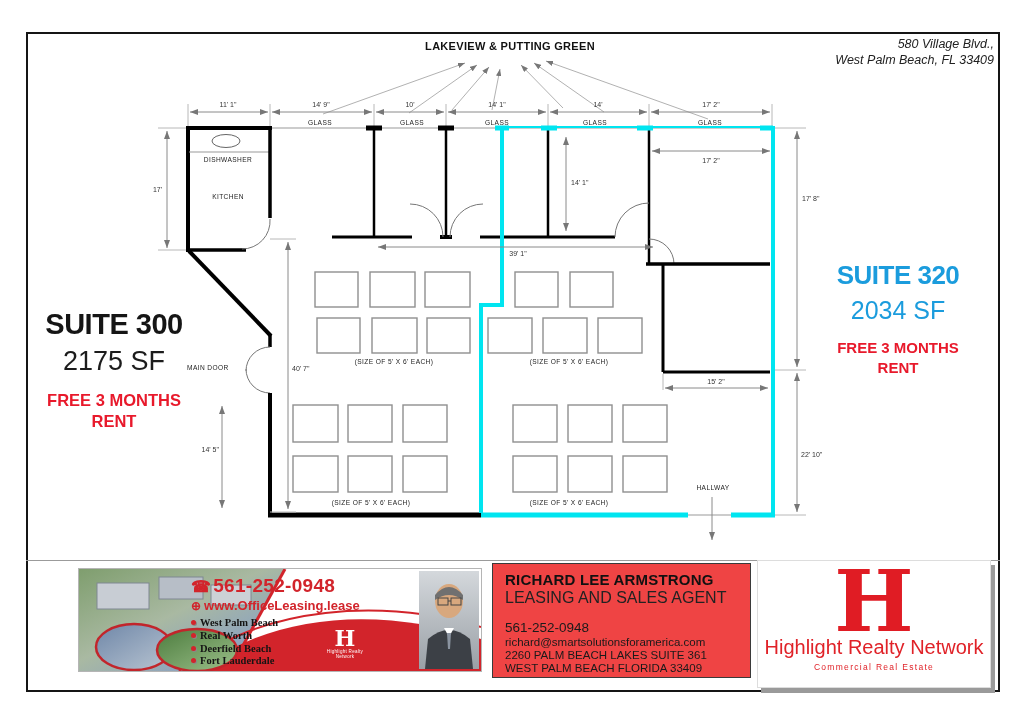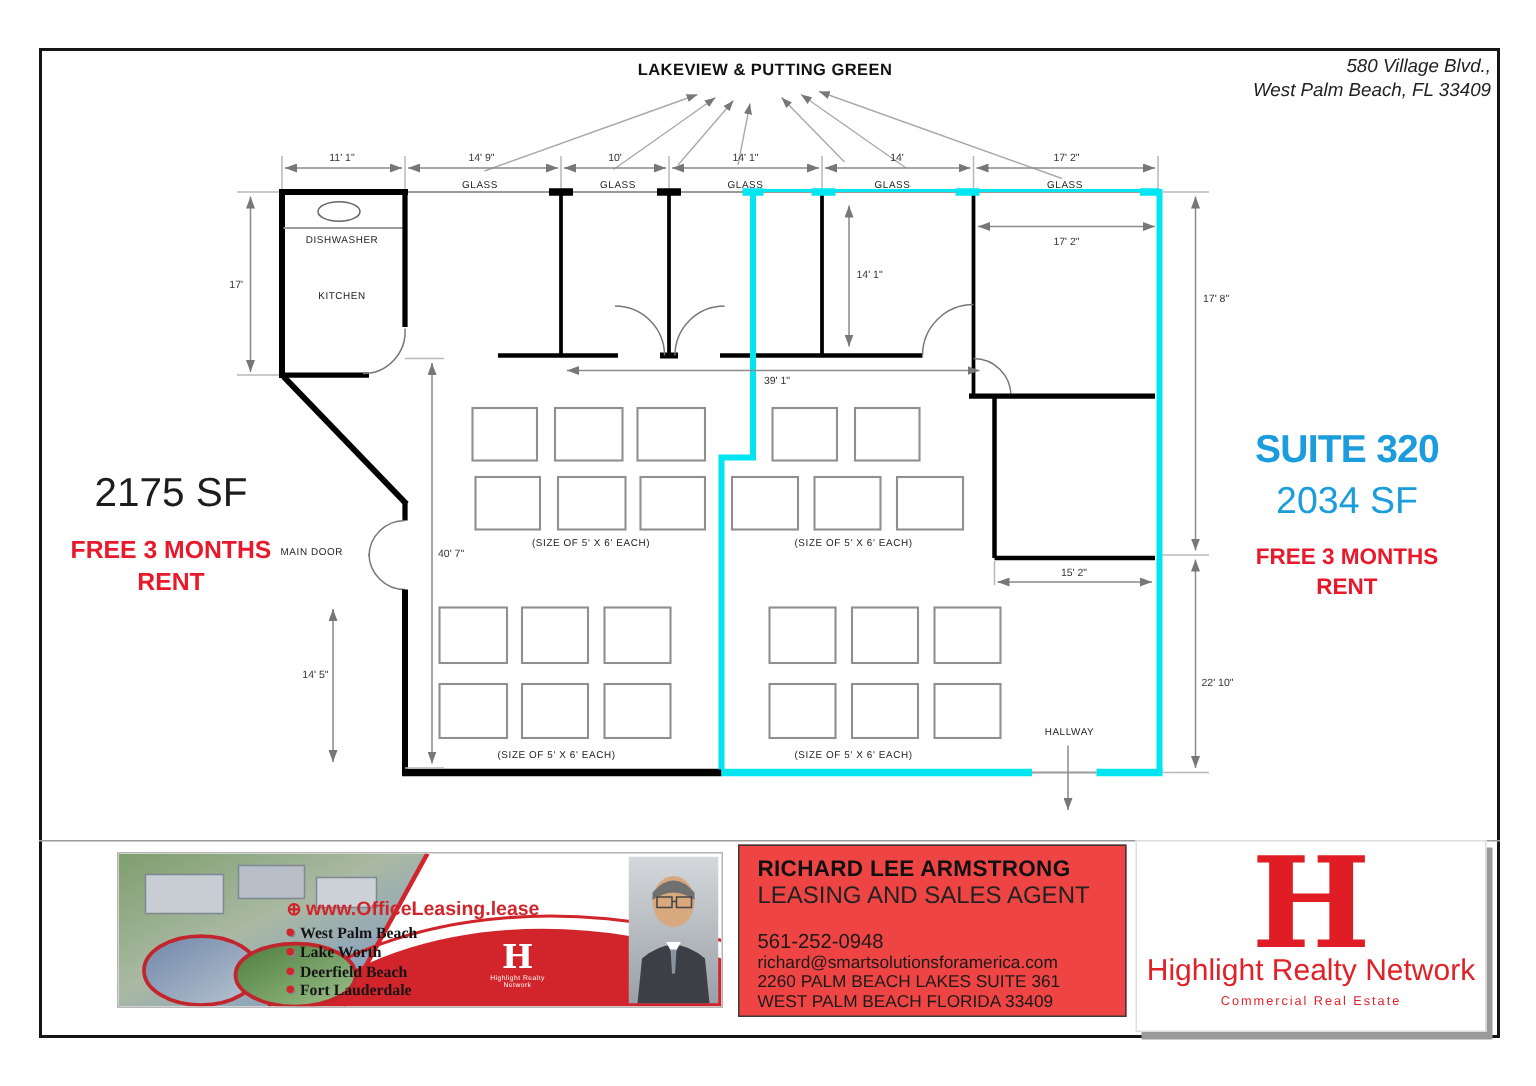--- a/index.html
+++ b/index.html
@@ -20,21 +20,21 @@
   text{font-family:"Liberation Sans",sans-serif;}
   .dt{font-size:7px;fill:#333;}
   .rm{font-size:6.6px;fill:#222;letter-spacing:.4px;}
   .hdr{font-size:11px;font-weight:bold;fill:#111;letter-spacing:.3px;}
   
   .address{position:absolute;right:30px;top:36px;text-align:right;
        font-style:italic;font-size:12.5px;line-height:1.3;color:#222;}
   
   .suite{position:absolute;text-align:center;}
   .s300{left:28px;top:308px;width:172px;}
-  .s320{left:812px;top:284px;width:172px;}
+  .s320{left:812px;top:260px;width:172px;}
   .s-name{font-weight:bold;font-size:29px;color:#151515;letter-spacing:-.5px;}
   .s320 .s-name{font-size:26px;color:#1b9cdd;}
   .s-area{font-size:27px;color:#1c1c1c;margin-top:5px;}
   .s320 .s-area{font-size:25px;color:#1b9cdd;}
   .s-promo{font-weight:bold;color:#e8192b;font-size:16.5px;margin-top:13px;line-height:1.3;}
   .s320 .s-promo{font-size:15px;}
   
   .banner-sep{position:absolute;left:26px;top:560px;width:974px;border-top:1px solid #9b9b9b;}
   .ad{position:absolute;left:78px;top:568px;width:404px;height:104px;background:#fff;
       border:1px solid #b5b5b5;box-sizing:border-box;overflow:hidden;}
@@ -248,20 +248,21 @@
     <text class="rm" x="569" y="505" text-anchor="middle">(SIZE OF 5' X 6' EACH)</text>
   </g>
 </svg>
 
 <div class="address">
   <div>580 Village Blvd.,</div>
   <div>West Palm Beach, FL 33409</div>
 </div>
 
 <div class="suite s300">
+  <div class="s-name">SUITE 300</div>
   <div class="s-area">2175 SF</div>
   <div class="s-promo">
     <div>FREE 3 MONTHS</div>
     <div>RENT</div>
   </div>
 </div>
 <div class="suite s320">
   <div class="s-name">SUITE 320</div>
   <div class="s-area">2034 SF</div>
   <div class="s-promo">
@@ -293,24 +294,25 @@
     <polygon points="0,0 206,0 150,102 0,102" fill="url(#adg)"></polygon>
     <rect x="18" y="14" width="52" height="26" fill="#c8cdd4" stroke="#7e8792"></rect>
     <rect x="80" y="8" width="44" height="22" fill="#b7bec7" stroke="#7e8792"></rect>
     <rect x="132" y="16" width="40" height="20" fill="#ccd1d6" stroke="#7e8792"></rect>
     <line x1="206" y1="0" x2="150" y2="102" stroke="#d2242b" stroke-width="3"></line>
     <path d="M 118,102 C 195,42 305,38 402,70 L 402,102 Z" fill="#d2242b"></path>
     <path d="M 100,102 C 185,34 305,30 402,58" stroke="#d2242b" stroke-width="2" fill="none"></path>
     <ellipse cx="55" cy="78" rx="38" ry="23" fill="url(#ovb)" stroke="#c2252b" stroke-width="2.5"></ellipse>
     <ellipse cx="118" cy="81" rx="40" ry="21" fill="url(#ovg)" stroke="#c2252b" stroke-width="2.5"></ellipse>
   </svg>
+  <div class="ad-phone"><span class="ph-ic">☎</span><span>561-252-0948</span></div>
   <div class="ad-web"><span class="gl-ic">⊕</span><span>www.OfficeLeasing.lease</span></div>
   <div class="cities">
     <div class="row"><span class="dot"></span><span>West Palm Beach</span></div>
-    <div class="row"><span class="dot"></span><span>Lake Worth</span></div>
+    <div class="row"><span class="dot"></span><span>Real Worth</span></div>
     <div class="row"><span class="dot"></span><span>Deerfield Beach</span></div>
     <div class="row"><span class="dot"></span><span>Fort Lauderdale</span></div>
   </div>
   <div class="ad-h">
     <div class="hh">H</div>
     <div class="hn">Highlight Realty Network</div>
   </div>
   <svg class="agent-photo" width="60" height="98">
     <defs>
         <linearGradient id="pg" x1="0" y1="0" x2="0" y2="1">

